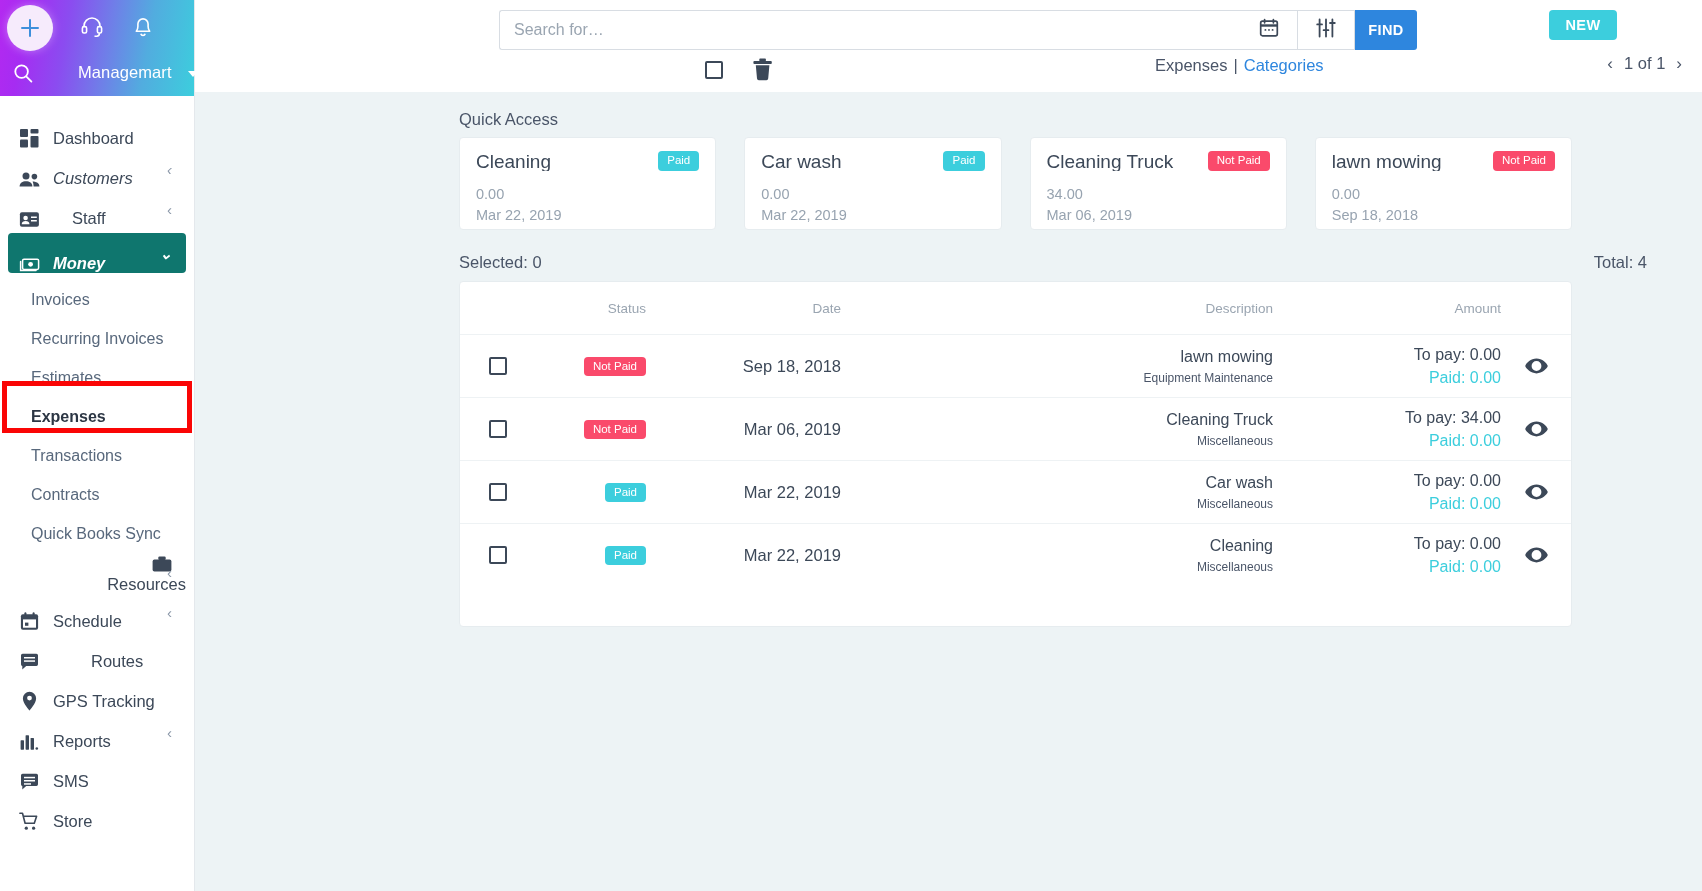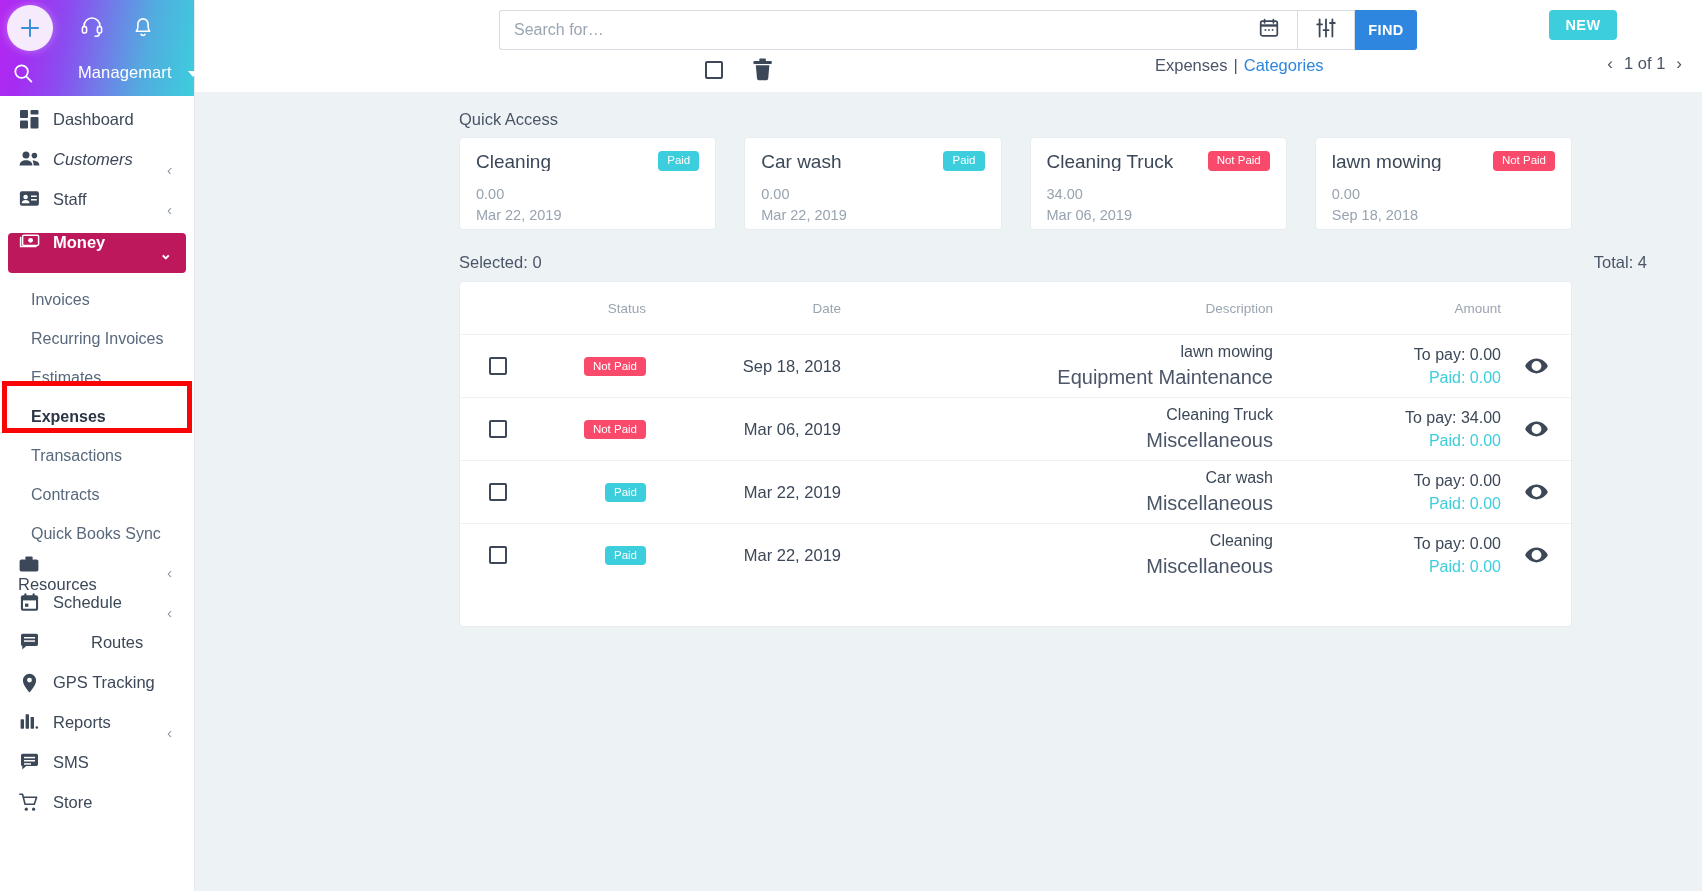--- a/index.html
+++ b/index.html
@@ -52,41 +52,42 @@
   .caret-dn {
     width: 0; height: 0;
     border-left: 5px solid transparent;
     border-right: 5px solid transparent;
     border-top: 6px solid #ffffff;
     margin-top: 2px;
   }
 
   .nav { padding-top: 14px; position: relative; }
   .nav-item {
-    display: flex; align-items: flex-start;
+    display: flex; align-items: flex-end;
     height: 38px; margin: 0 8px 0 8px;
     padding-left: 10px;
     color: #3c4858; font-size: 16.5px;
     cursor: pointer; border-radius: 4px;
     position: relative;
   }
   .nav-item .ico {
     width: 22px; margin-right: 13px;
     display: flex; align-items: center; justify-content: center;
     flex: 0 0 22px;
   }
   .nav-item .lbl { white-space: nowrap; }
   .nav-item .chev {
     position: absolute; right: 14px; top: 50%;
     transform: translateY(-50%);
     color: #8a97a8; font-size: 15px; line-height: 1;
   }
   .nav-item.active {
-    background: #be185d; color: #ffffff; font-weight: bold;
+    background: #0f766e; color: #ffffff; font-weight: bold;
     height: 40px;
+    font-style: italic;
   }
   .nav-item.active .chev { color: #ffffff; }
   .sub-item {
     display: flex; align-items: center;
     height: 39px; padding-left: 31px;
     color: #58687c; font-size: 16px; cursor: pointer;
   }
   .sub-item.selected { color: #2c3644; font-weight: bold; }
 
   .redbox {
@@ -236,21 +237,21 @@
     display: flex; align-items: center;
     height: 63px; border-top: 1px solid #eef2f4;
   }
   .trow:first-of-type { border-top: 1px solid #eef2f4; }
   .row-check {
     width: 18px; height: 18px; border: 2px solid #3c4858;
     border-radius: 2px; background: #fff; cursor: pointer;
   }
   .t-date { font-size: 16.5px; color: #3c4858; }
   .t-desc-main { font-size: 16px; color: #3c4858; }
-  .t-desc-sub { font-size: 20px; color: #4a5568; margin-top: 5px; }
+  .t-desc-sub { font-size: 12px; color: #4a5568; margin-top: 5px; }
   .t-amt-top { font-size: 16px; color: #3c4858; }
   .t-amt-bot { font-size: 16px; color: #3ccedd; margin-top: 5px; }
   .eye-btn { cursor: pointer; display: flex; }
   .badge-sm {
     border-radius: 4px; color: #fff; font-size: 11.5px;
     padding: 4px 9px; line-height: 1; display: inline-block;
     white-space: nowrap;
   }
 </style>
 </head>
@@ -318,21 +319,21 @@
           <circle cx="7" cy="5" r="3.5"></circle>
           <circle cx="15.4" cy="5.6" r="2.8"></circle>
           <path d="M0.6 15.5c0-3.5 2.9-5.2 6.4-5.2s6.4 1.7 6.4 5.2z"></path>
           <path d="M13.6 10.6c3 .2 6.8 1.1 6.8 4.9h-5.8c0-1.9-.4-3.5-1-4.9z"></path>
         </svg>
       </span>
       <span class="lbl">Customers</span>
       <span class="chev">‹</span>
     </div>
 
-    <div class="nav-item" style="margin-bottom:2px;">
+    <div class="nav-item" style="margin-bottom:2px;gap:19px;">
       <span class="ico">
         <svg width="21" height="17" viewBox="0 0 21 17" fill="none">
           <rect x="0.9" y="1.3" width="19" height="14.4" rx="2" fill="#3c4858"></rect>
           <circle cx="6.6" cy="7" r="2.3" fill="#ffffff"></circle>
           <path d="M2.7 13.2c0-2.2 1.8-3.3 3.9-3.3s3.9 1.1 3.9 3.3z" fill="#ffffff"></path>
           <rect x="12" y="5.5" width="5.8" height="1.5" fill="#ffffff"></rect>
           <rect x="12" y="9" width="5.8" height="1.5" fill="#ffffff"></rect>
         </svg>
       </span>
       <span class="lbl">Staff</span>

